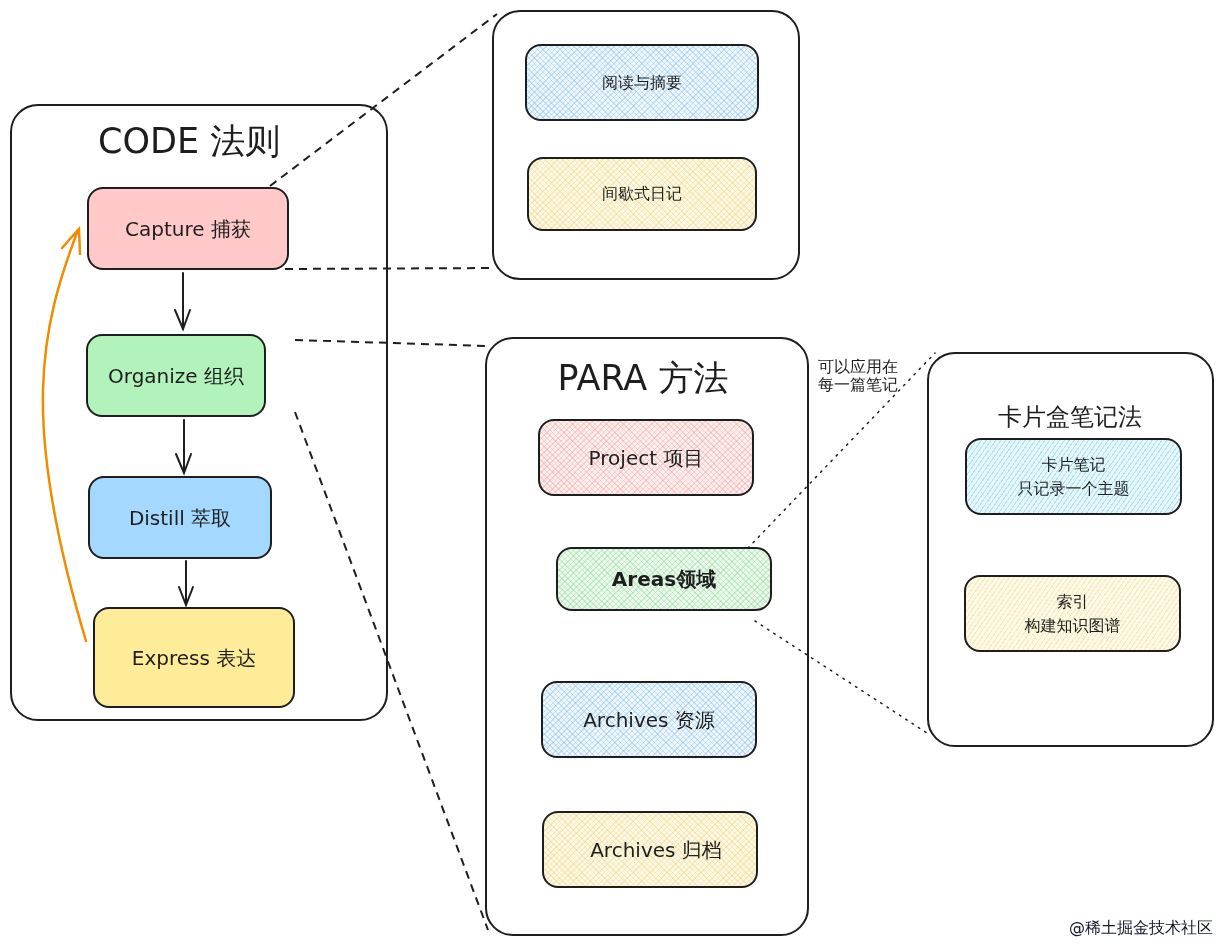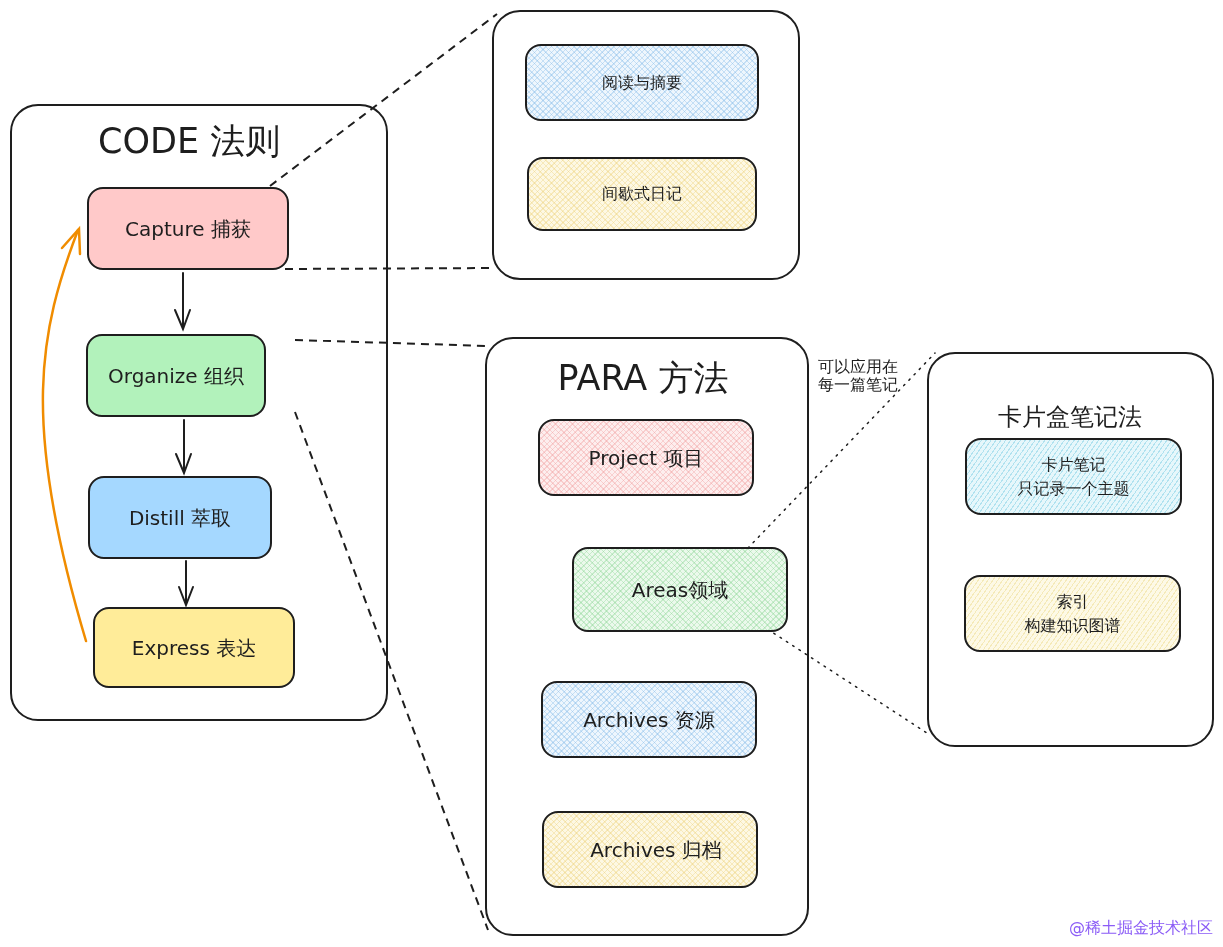--- a/index.html
+++ b/index.html
@@ -25,21 +25,21 @@
                      repeating-linear-gradient(-45deg, rgba(240,150,150,.35) 0 1px, transparent 1px 4px); }
   .hatch-green { background-color:#ebf9ec;
     background-image:repeating-linear-gradient(45deg, rgba(130,210,140,.35) 0 1px, transparent 1px 4px),
                      repeating-linear-gradient(-45deg, rgba(130,210,140,.35) 0 1px, transparent 1px 4px); }
   .diag-cyan { background-color:#e6f7fb;
     background-image:repeating-linear-gradient(-55deg, rgba(110,200,225,.45) 0 1px, transparent 1px 4px); }
   .diag-yellow { background-color:#fdf9e6;
     background-image:repeating-linear-gradient(-55deg, rgba(235,215,130,.45) 0 1px, transparent 1px 4px); }
   .title { position:absolute; font-size:35px; text-align:center; white-space:nowrap; }
   .note { position:absolute; font-size:16px; line-height:18px; white-space:pre; }
-  .watermark { position:absolute; right:10px; bottom:8px; font-size:16px; color:#8b5cf6; }
+  .watermark { position:absolute; right:10px; bottom:8px; font-size:16px; color:#0f172a; }
   .ml { white-space:pre-line; }
 </style>
 </head>
 <body>
 
 <svg class="canvas" viewBox="0 0 1223 947">
 
   <line x1="270" y1="186" x2="497" y2="14" stroke="#1e1e1e" stroke-width="2" stroke-dasharray="8,6"></line>
   <line x1="285" y1="269" x2="495" y2="268" stroke="#1e1e1e" stroke-width="2" stroke-dasharray="8,6"></line>
 
@@ -66,30 +66,30 @@
     <path d="M86 641 C 20 420, 40 330, 78 230"></path>
     <path d="M62 248 L79 229 L80 254"></path>
   </g>
 </svg>
 
 <div class="frame" style="left:10px;top:104px;width:378px;height:617px;"></div>
 <div class="title" style="left:98px;top:118px;width:180px;">CODE 法则</div>
 <div class="node solid-red" style="left:87px;top:187px;width:202px;height:83px;">Capture 捕获</div>
 <div class="node solid-green" style="left:86px;top:334px;width:180px;height:83px;">Organize 组织</div>
 <div class="node solid-blue" style="left:88px;top:476px;width:184px;height:83px;">Distill 萃取</div>
-<div class="node solid-yellow" style="left:93px;top:607px;width:202px;height:81px;">Express 表达</div>
+<div class="node solid-yellow" style="left:93px;top:607px;width:202px;height:101px;">Express 表达</div>
 
 <div class="frame" style="left:492px;top:10px;width:308px;height:270px;"></div>
 <div class="node hatch-blue" style="left:525px;top:44px;width:234px;height:77px;font-size:16px;">阅读与摘要</div>
 <div class="node hatch-yellow" style="left:527px;top:157px;width:230px;height:74px;font-size:16px;">间歇式日记</div>
 
 <div class="frame" style="left:485px;top:337px;width:324px;height:599px;"></div>
 <div class="title" style="left:548px;top:355px;width:190px;">PARA 方法</div>
 <div class="node hatch-red" style="left:538px;top:419px;width:216px;height:77px;">Project 项目</div>
-<div class="node hatch-green" style="left:572px;top:547px;width:216px;height:85px;">Areas领域</div>
+<div class="node hatch-green" style="left:556px;top:547px;width:216px;height:64px;font-weight:bold;">Areas领域</div>
 <div class="node hatch-blue" style="left:541px;top:681px;width:216px;height:77px;">Archives 资源</div>
 <div class="node hatch-yellow" style="left:542px;top:811px;width:216px;height:77px;padding-left:12px;">Archives 归档</div>
 
 <div class="note" style="left:818px;top:358px;">可以应用在
 每一篇笔记</div>
 
 <div class="frame" style="left:927px;top:352px;width:287px;height:395px;"></div>
 <div class="title" style="left:975px;top:373px;width:190px;font-size:24px;margin-top:28px;">卡片盒笔记法</div>
 <div class="node diag-cyan ml" style="left:965px;top:438px;width:217px;height:77px;font-size:16px;line-height:24px;">卡片笔记
 只记录一个主题</div>

